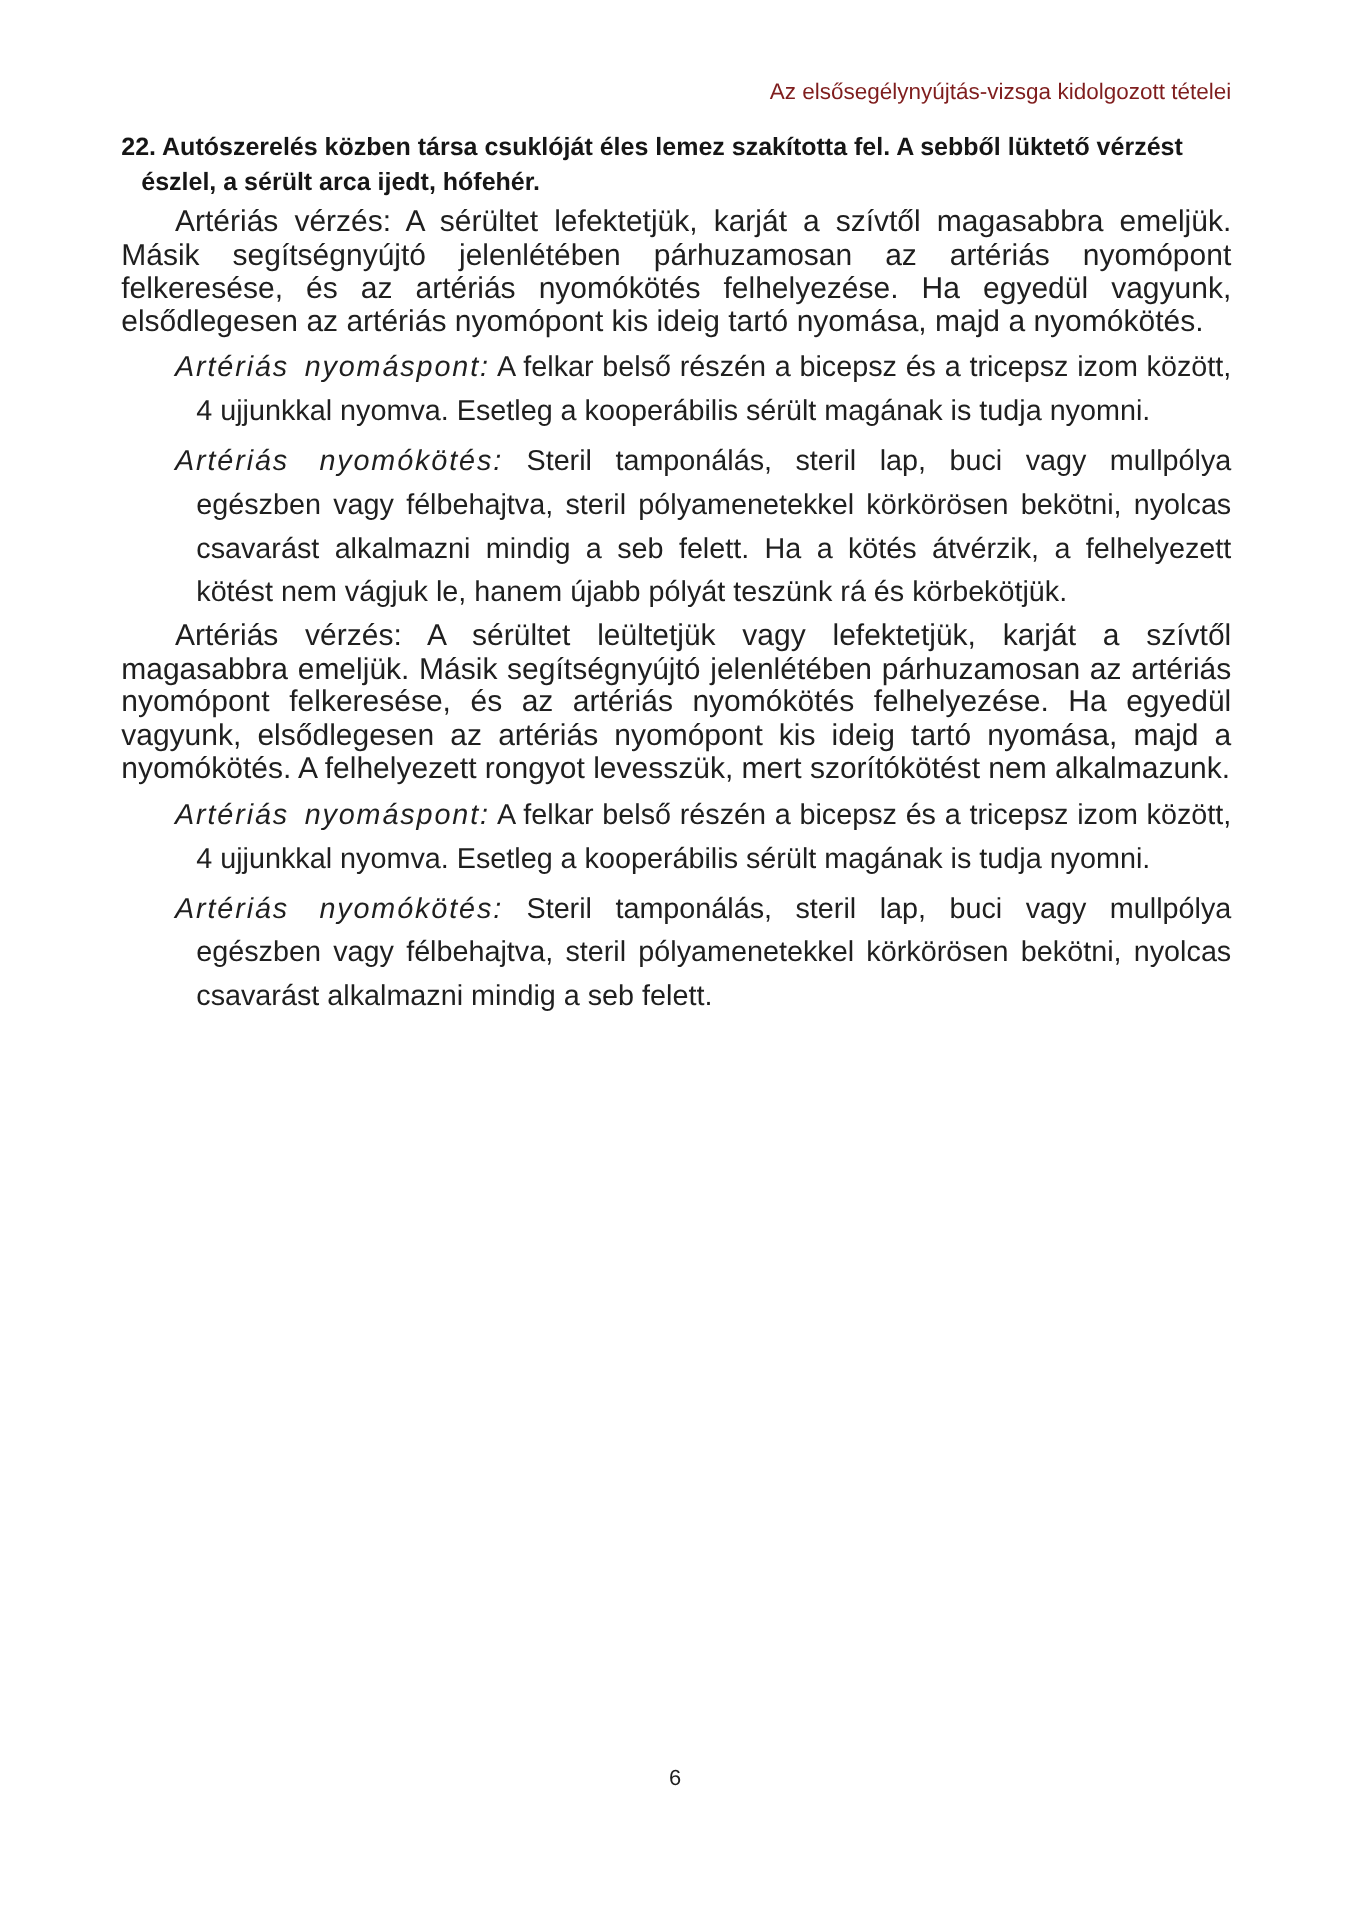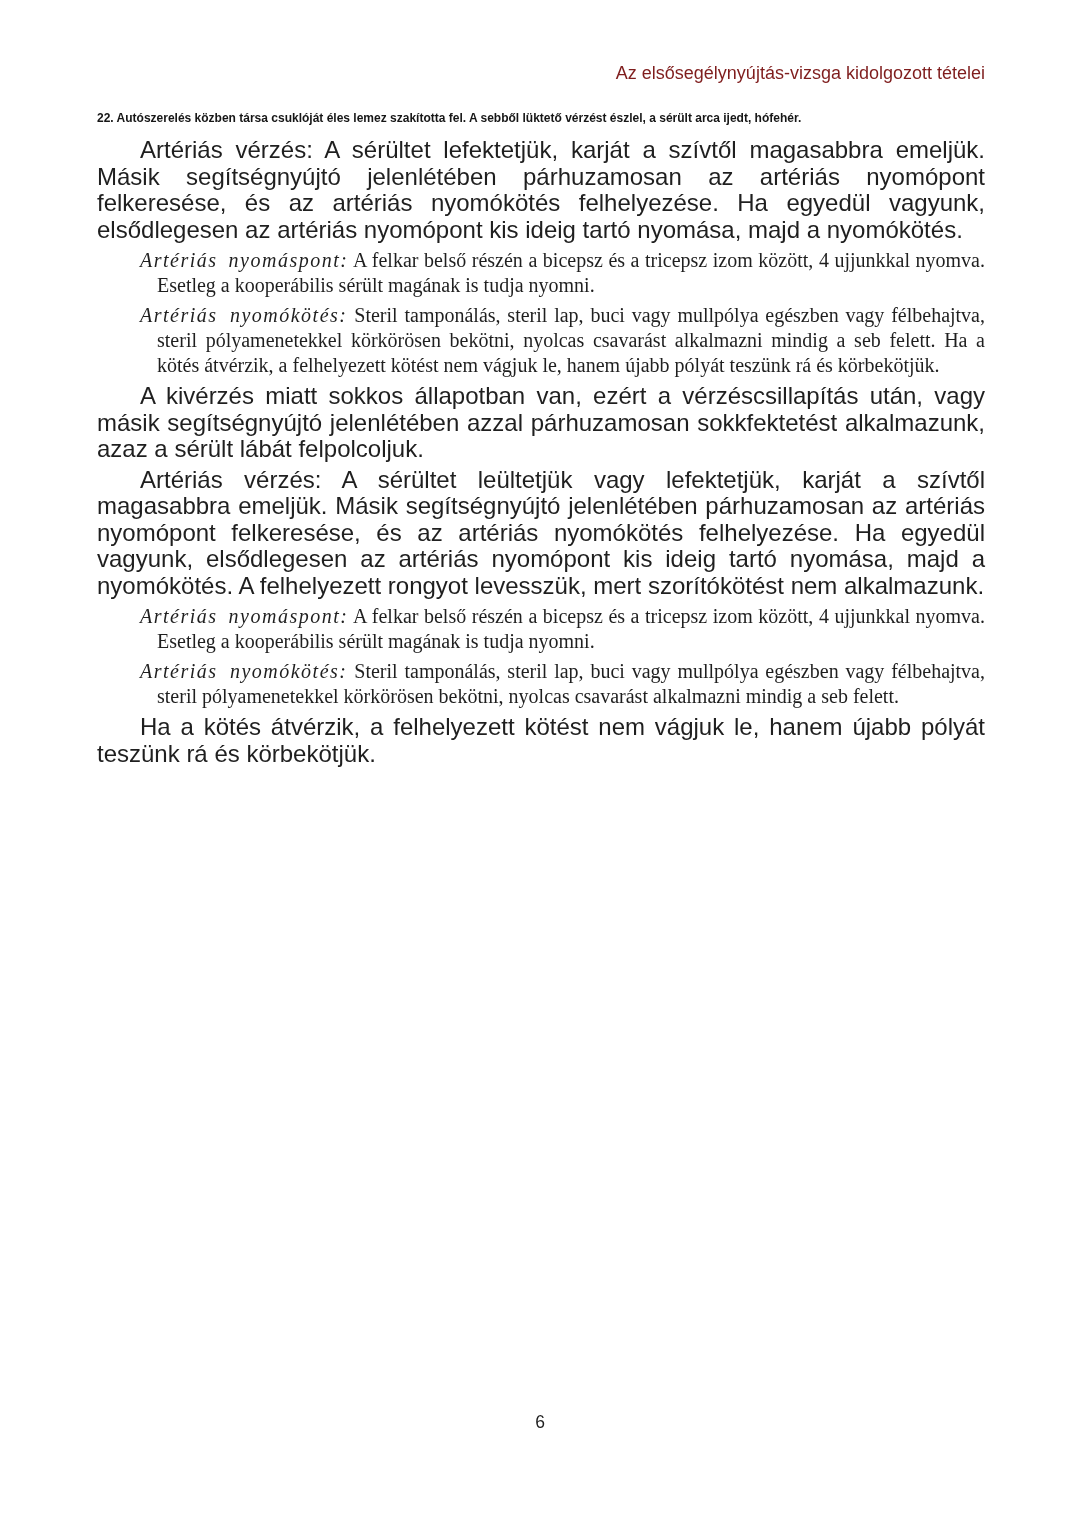--- a/index.html
+++ b/index.html
@@ -26,44 +26,43 @@
     line-height: 22px;
     color: #7f1d1d;
   }
   .content {
     position: absolute;
     top: 104px;
     left: 97px;
     width: 888px;
   }
   .heading {
-    font-size: 12px;
+    font-size: 20px;
     font-weight: bold;
     line-height: 28px;
     margin: 12px 0 5px 16px;
     text-indent: -16px;
     color: #161616;
   }
   .section:first-child .heading {
     margin-top: 0;
   }
   .para {
     font-size: 24px;
     line-height: 26.5px;
     text-align: justify;
     margin: 4px 0;
     text-indent: 43px;
   }
   .sub {
-    font-size: 20px;
-    line-height: 25px;
+    font-size: 23px;
+    line-height: 35px;
     text-align: justify;
     margin: 5px 0 5px 60px;
     text-indent: -17px;
-    font-family: Liberation Serif, serif;
   }
   .lead {
     font-style: italic;
     letter-spacing: 1.5px;
     word-spacing: 4px;
   }
   .footer {
     position: absolute;
     top: 1412px;
     left: 0;
@@ -84,31 +83,29 @@
 
     <div class="section">
       <div class="heading"><span>22.</span> <span>Autószerelés közben társa csuklóját éles lemez szakította fel. A sebből lüktető vérzést észlel, a sérült arca ijedt, hófehér.</span></div>
 
       <p class="para">Artériás vérzés: A sérültet lefektetjük, karját a szívtől magasabbra emeljük. Másik segítségnyújtó jelenlétében párhuzamosan az artériás nyomópont felkeresése, és az artériás nyomókötés felhelyezése. Ha egyedül vagyunk, elsődlegesen az artériás nyomópont kis ideig tartó nyomása, majd a nyomókötés.</p>
 
       <p class="sub"><span class="lead">Artériás nyomáspont:</span> <span>A felkar belső részén a bicepsz és a tricepsz izom között, 4 ujjunkkal nyomva. Esetleg a kooperábilis sérült magának is tudja nyomni.</span></p>
 
       <p class="sub"><span class="lead">Artériás nyomókötés:</span> <span>Steril tamponálás, steril lap, buci vagy mullpólya egészben vagy félbehajtva, steril pólyamenetekkel körkörösen bekötni, nyolcas csavarást alkalmazni mindig a seb felett.  Ha a kötés átvérzik, a felhelyezett kötést nem vágjuk le, hanem újabb pólyát teszünk rá és körbekötjük.</span></p>
 
-      <p class="para">A kivérzés miatt sokkos állapotban van, ezért a vérzéscsillapítás után, vagy másik segítségnyújtó jelenlétében azzal párhuzamosan sokkfektetést alkalmazunk, azaz a sérült lábát felpolcoljuk.</p>
     </div>
 
     <div class="section">
 
       <p class="para">Artériás vérzés: A sérültet leültetjük vagy lefektetjük, karját a szívtől magasabbra emeljük. Másik segítségnyújtó jelenlétében párhuzamosan az artériás nyomópont felkeresése, és az artériás nyomókötés felhelyezése. Ha egyedül vagyunk, elsődlegesen az artériás nyomópont kis ideig tartó nyomása, majd a nyomókötés. A felhelyezett rongyot levesszük, mert szorítókötést nem alkalmazunk.</p>
 
       <p class="sub"><span class="lead">Artériás nyomáspont:</span> <span>A felkar belső részén a bicepsz és a tricepsz izom között, 4 ujjunkkal nyomva. Esetleg a kooperábilis sérült magának is tudja nyomni.</span></p>
 
       <p class="sub"><span class="lead">Artériás nyomókötés:</span> <span>Steril tamponálás, steril lap, buci vagy mullpólya egészben vagy félbehajtva, steril pólyamenetekkel körkörösen bekötni, nyolcas csavarást alkalmazni mindig a seb felett.</span></p>
 
-      <p class="para">Ha a kötés átvérzik, a felhelyezett kötést nem vágjuk le, hanem újabb pólyát teszünk rá és körbekötjük.</p>
     </div>
 
   </div>
 
   <div class="footer">6</div>
 
 </div>
 
 </body></html>

